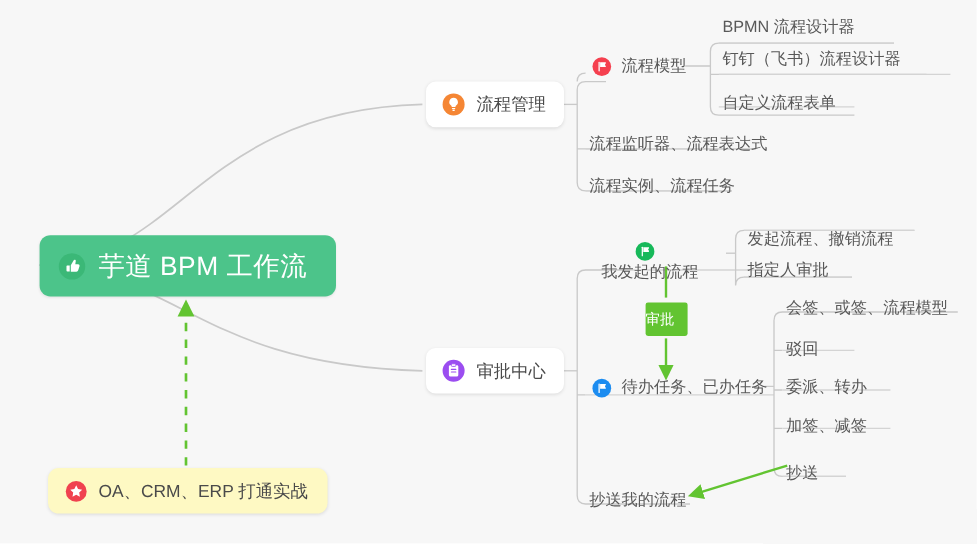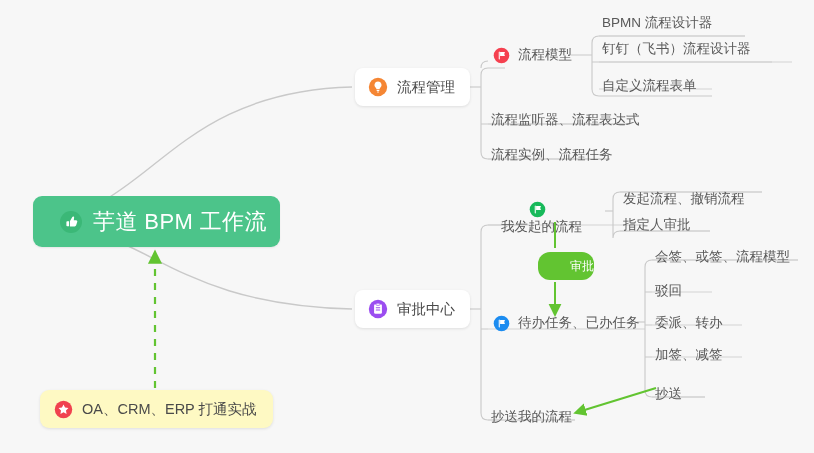--- a/index.html
+++ b/index.html
@@ -29,21 +29,21 @@
     position: absolute;
     left: 33px;
     top: 196px;
     width: 247px;
     height: 51px;
     background: #4cc48a;
     border-radius: 9px;
     display: flex;
     align-items: center;
     box-sizing: border-box;
-    padding-left: 26px;
+    padding-left: 15px;
     box-shadow: 0 1px 2px rgba(0,0,0,0.07);
   }
   .root-label {
     color: #ffffff;
     font-size: 22px;
     letter-spacing: 0.4px;
     margin-left: 10px;
     white-space: nowrap;
   }
 
@@ -111,27 +111,27 @@
     white-space: nowrap;
     height: 20px;
     line-height: 20px;
   }
 
   
   .badge {
     position: absolute;
     left: 538px;
     top: 252px;
-    width: 56px;
+    width: 35px;
     height: 28px;
     background: #62c431;
-    border-radius: 12px;
-    display: flex;
-    align-items: center;
-    justify-content: flex-end;
+    border-radius: 2px;
+    display: flex;
+    align-items: center;
+    justify-content: flex-start;
   }
   .badge-label {
     color: #ffffff;
     font-size: 12px;
     white-space: nowrap;
   }
 
   
   .cicon {
     flex: 0 0 auto;

